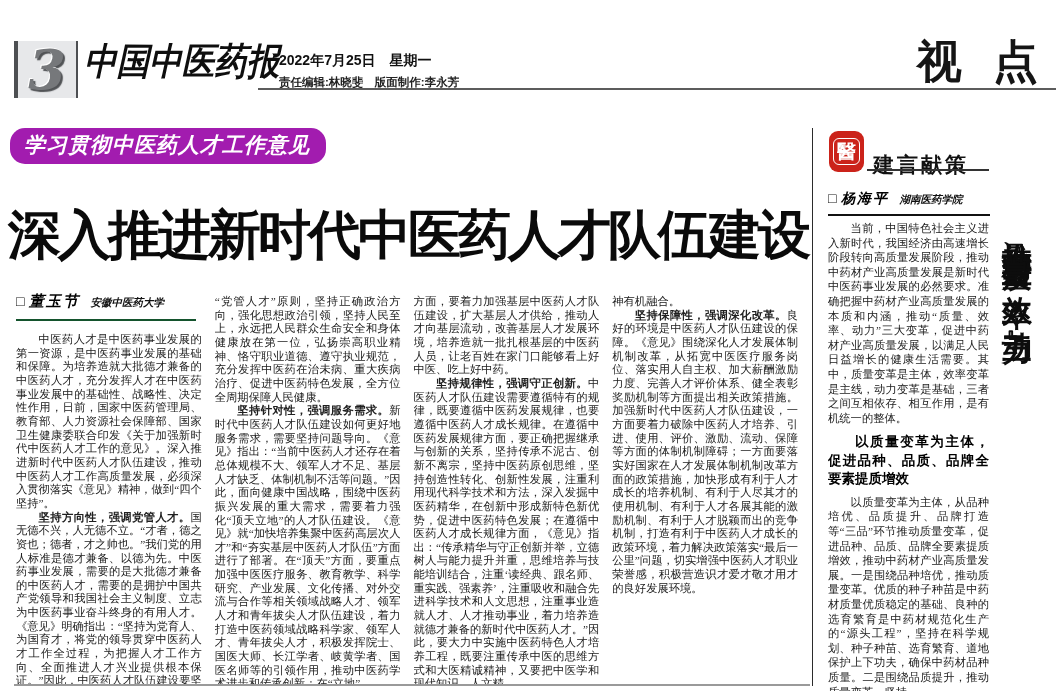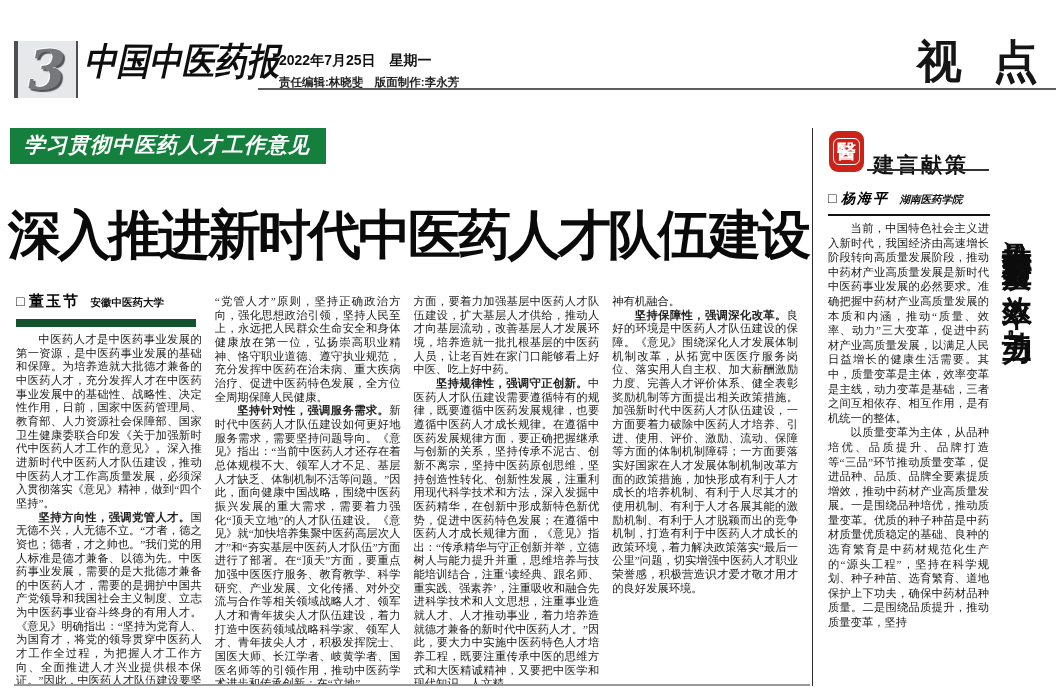--- a/index.html
+++ b/index.html
@@ -30,33 +30,33 @@
   #pub-date{font-size:14px;font-weight:bold;color:#111;}
   #pub-staff{font-size:11.5px;font-weight:bold;color:#222;margin-top:5px;text-align:right;}
   #section-title{
     position:absolute;right:8px;top:32px;
     font-size:45px;font-weight:900;letter-spacing:10px;color:#151515;white-space:nowrap;
   }
   #masthead-rule{position:absolute;left:258px;top:88px;width:798px;border-top:2px solid #5c5c5c;}
 
   
   #kicker{
-    position:absolute;left:10px;top:128px;height:34px;background:#15803d;color:#ffffff;
+    position:absolute;left:10px;top:128px;height:34px;background:#a21caf;color:#ffffff;
     display:flex;align-items:center;padding:0 16px 2px 14px;
-    font-style:italic;font-weight:900;font-size:21px;letter-spacing:1px;white-space:nowrap;
+    font-style:italic;font-weight:900;font-size:21px;letter-spacing:1px;white-space:nowrap;border-radius:15px;
   }
   #headline{
     position:absolute;left:8px;top:194px;width:800px;
     font-weight:900;font-size:53px;line-height:1.55;letter-spacing:-3px;color:#0a0a0a;white-space:nowrap;
   }
 
   
   #main-byline{
     position:absolute;left:16px;top:292px;width:180px;
-    border-bottom:8px solid #14532d;padding-bottom:8px;
+    border-bottom:2px solid #14532d;padding-bottom:8px;font-style:italic;
   }
   .byline-marker{font-size:14px;font-weight:bold;color:#111;}
   .byline-name{font-size:15px;font-weight:900;letter-spacing:2px;color:#000;}
   .byline-affil{font-size:10.5px;font-weight:bold;color:#111;margin-left:6px;}
 
   #main-cols{
     position:absolute;left:16px;top:295px;width:782px;height:391px;
     display:flex;gap:13px;overflow:hidden;
   }
   .col{flex:1 1 0;overflow:hidden;font-size:11.3px;line-height:13.65px;
@@ -158,16 +158,17 @@
 <div id="side-title-rule"></div>
 
 <div id="side-byline" class="sans">
   <span class="byline-marker">□</span>
   <span class="byline-name">杨海平</span>
   <span class="byline-affil">湖南医药学院</span>
 </div>
 
 <div id="side-body">
     <p class="">当前，中国特色社会主义进入新时代，我国经济由高速增长阶段转向高质量发展阶段，推动中药材产业高质量发展是新时代中医药事业发展的必然要求。准确把握中药材产业高质量发展的本质和内涵，推动“质量、效率、动力”三大变革，促进中药材产业高质量发展，以满足人民日益增长的健康生活需要。其中，质量变革是主体，效率变革是主线，动力变革是基础，三者之间互相依存、相互作用，是有机统一的整体。</p>
+    <p class="side-sub">以质量变革为主体，促进品种、品质、品牌全要素提质增效</p>
     <p class="">以质量变革为主体，从品种培优、品质提升、品牌打造等“三品”环节推动质量变革，促进品种、品质、品牌全要素提质增效，推动中药材产业高质量发展。一是围绕品种培优，推动质量变革。优质的种子种苗是中药材质量优质稳定的基础、良种的选育繁育是中药材规范化生产的“源头工程”，坚持在科学规划、种子种苗、选育繁育、道地保护上下功夫，确保中药材品种质量。二是围绕品质提升，推动质量变革，坚持</p>
   </div>
 
 <div id="vert-headline">推动中药材产业『质量、效率、动力』三</div>
 
 </body></html>

